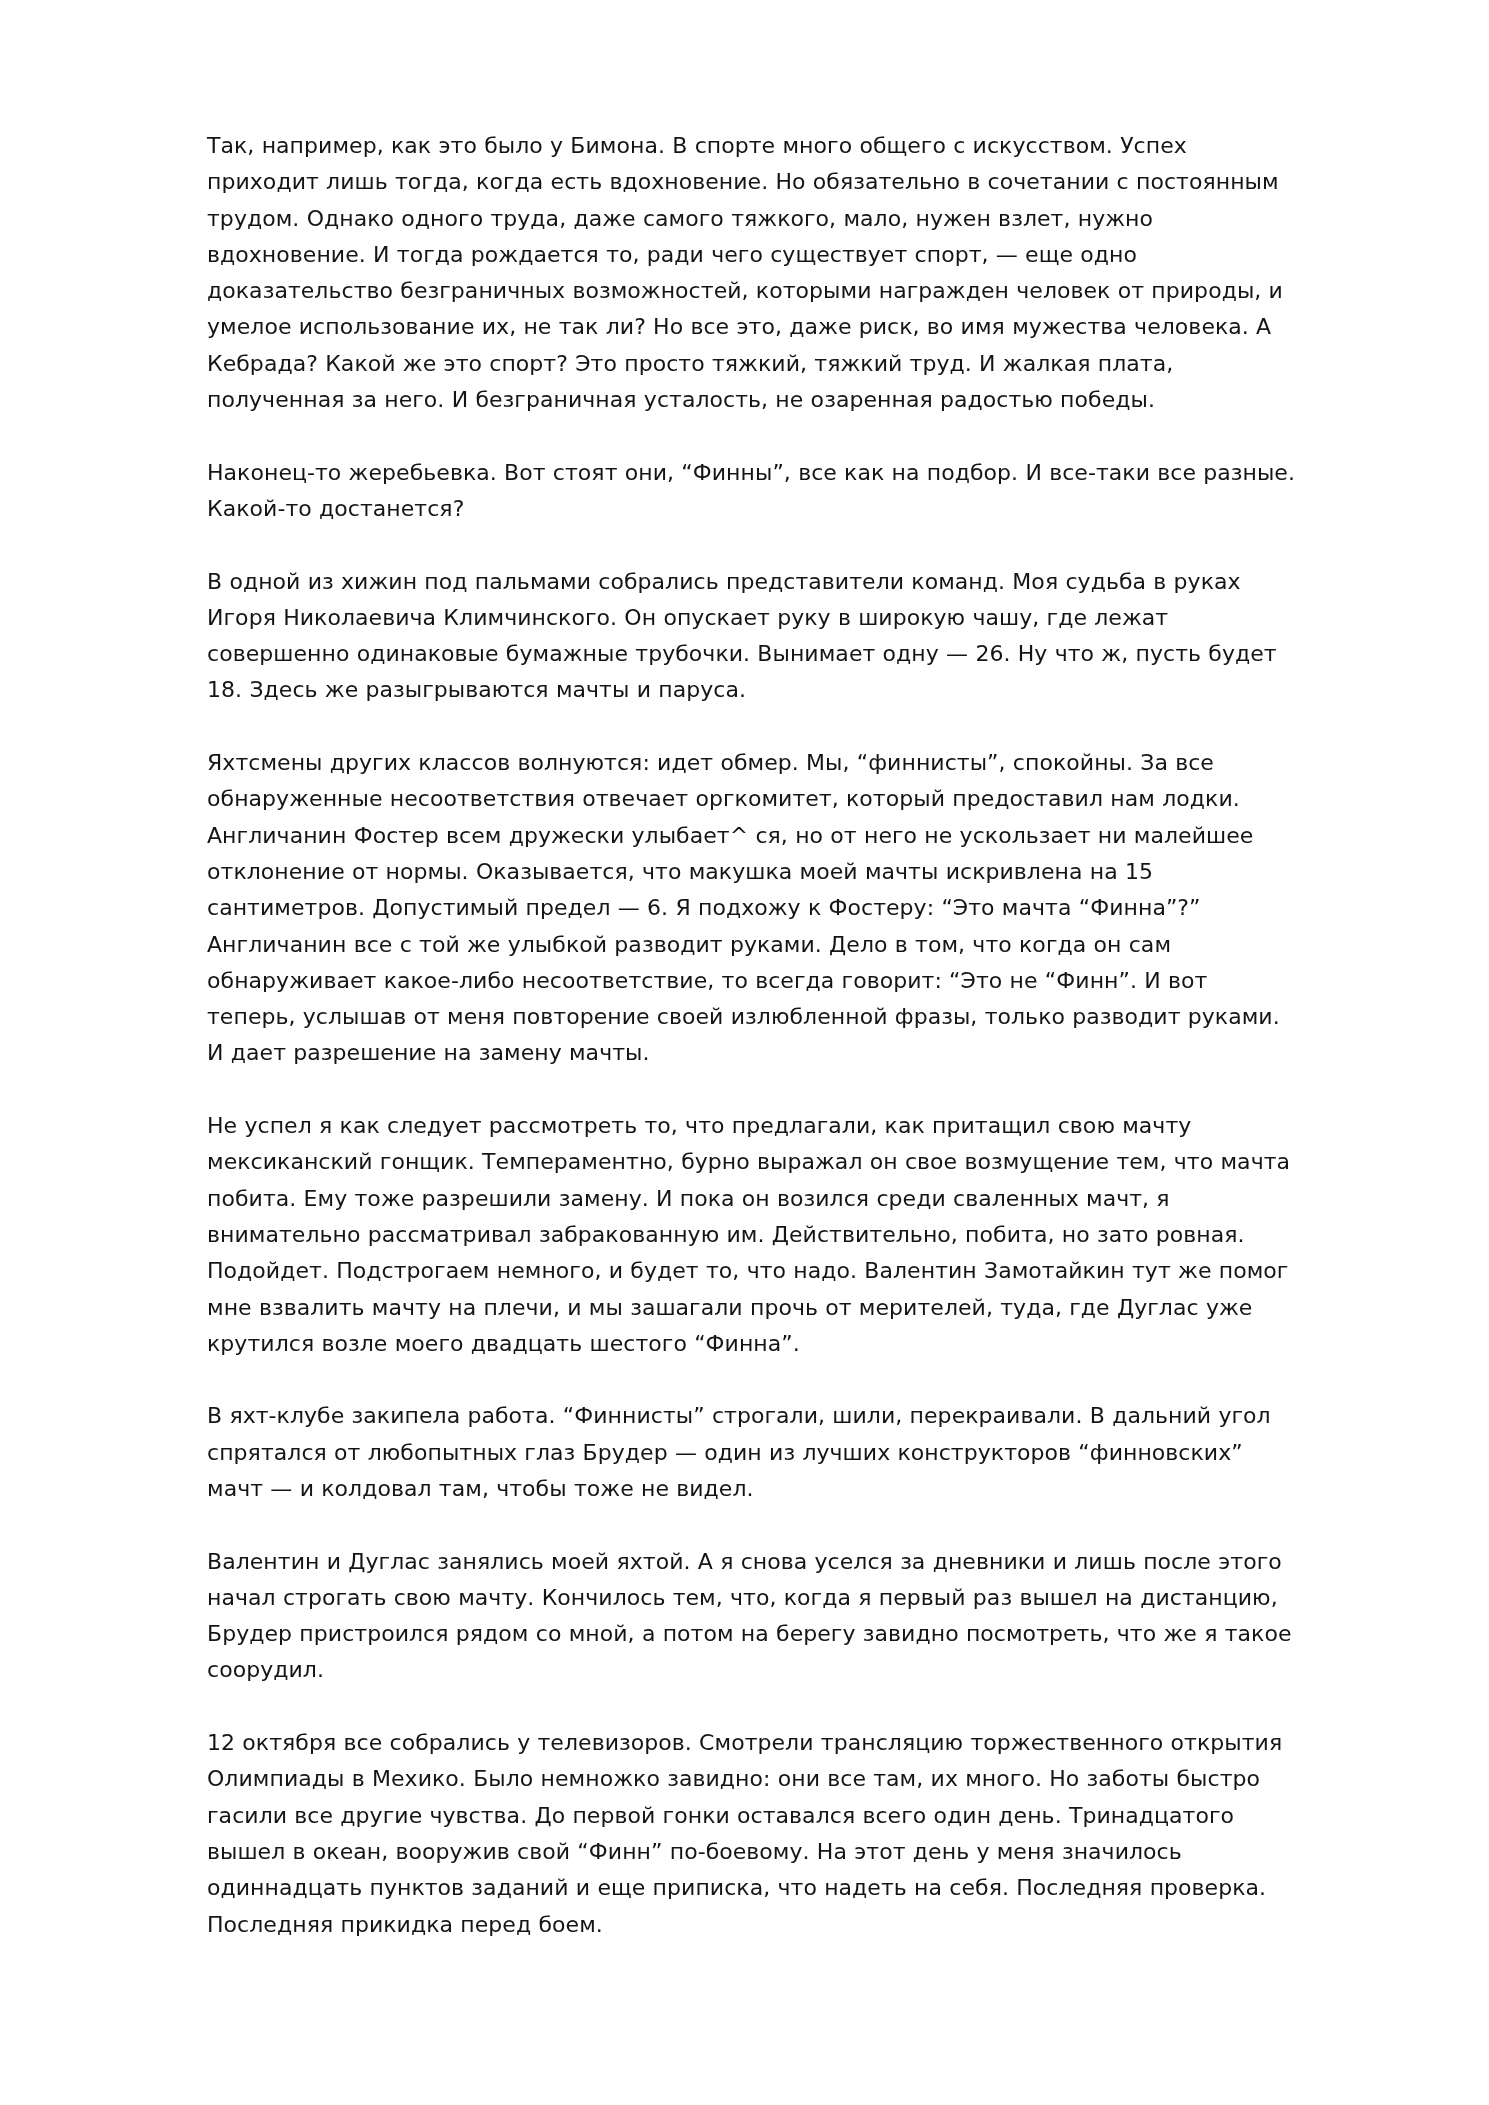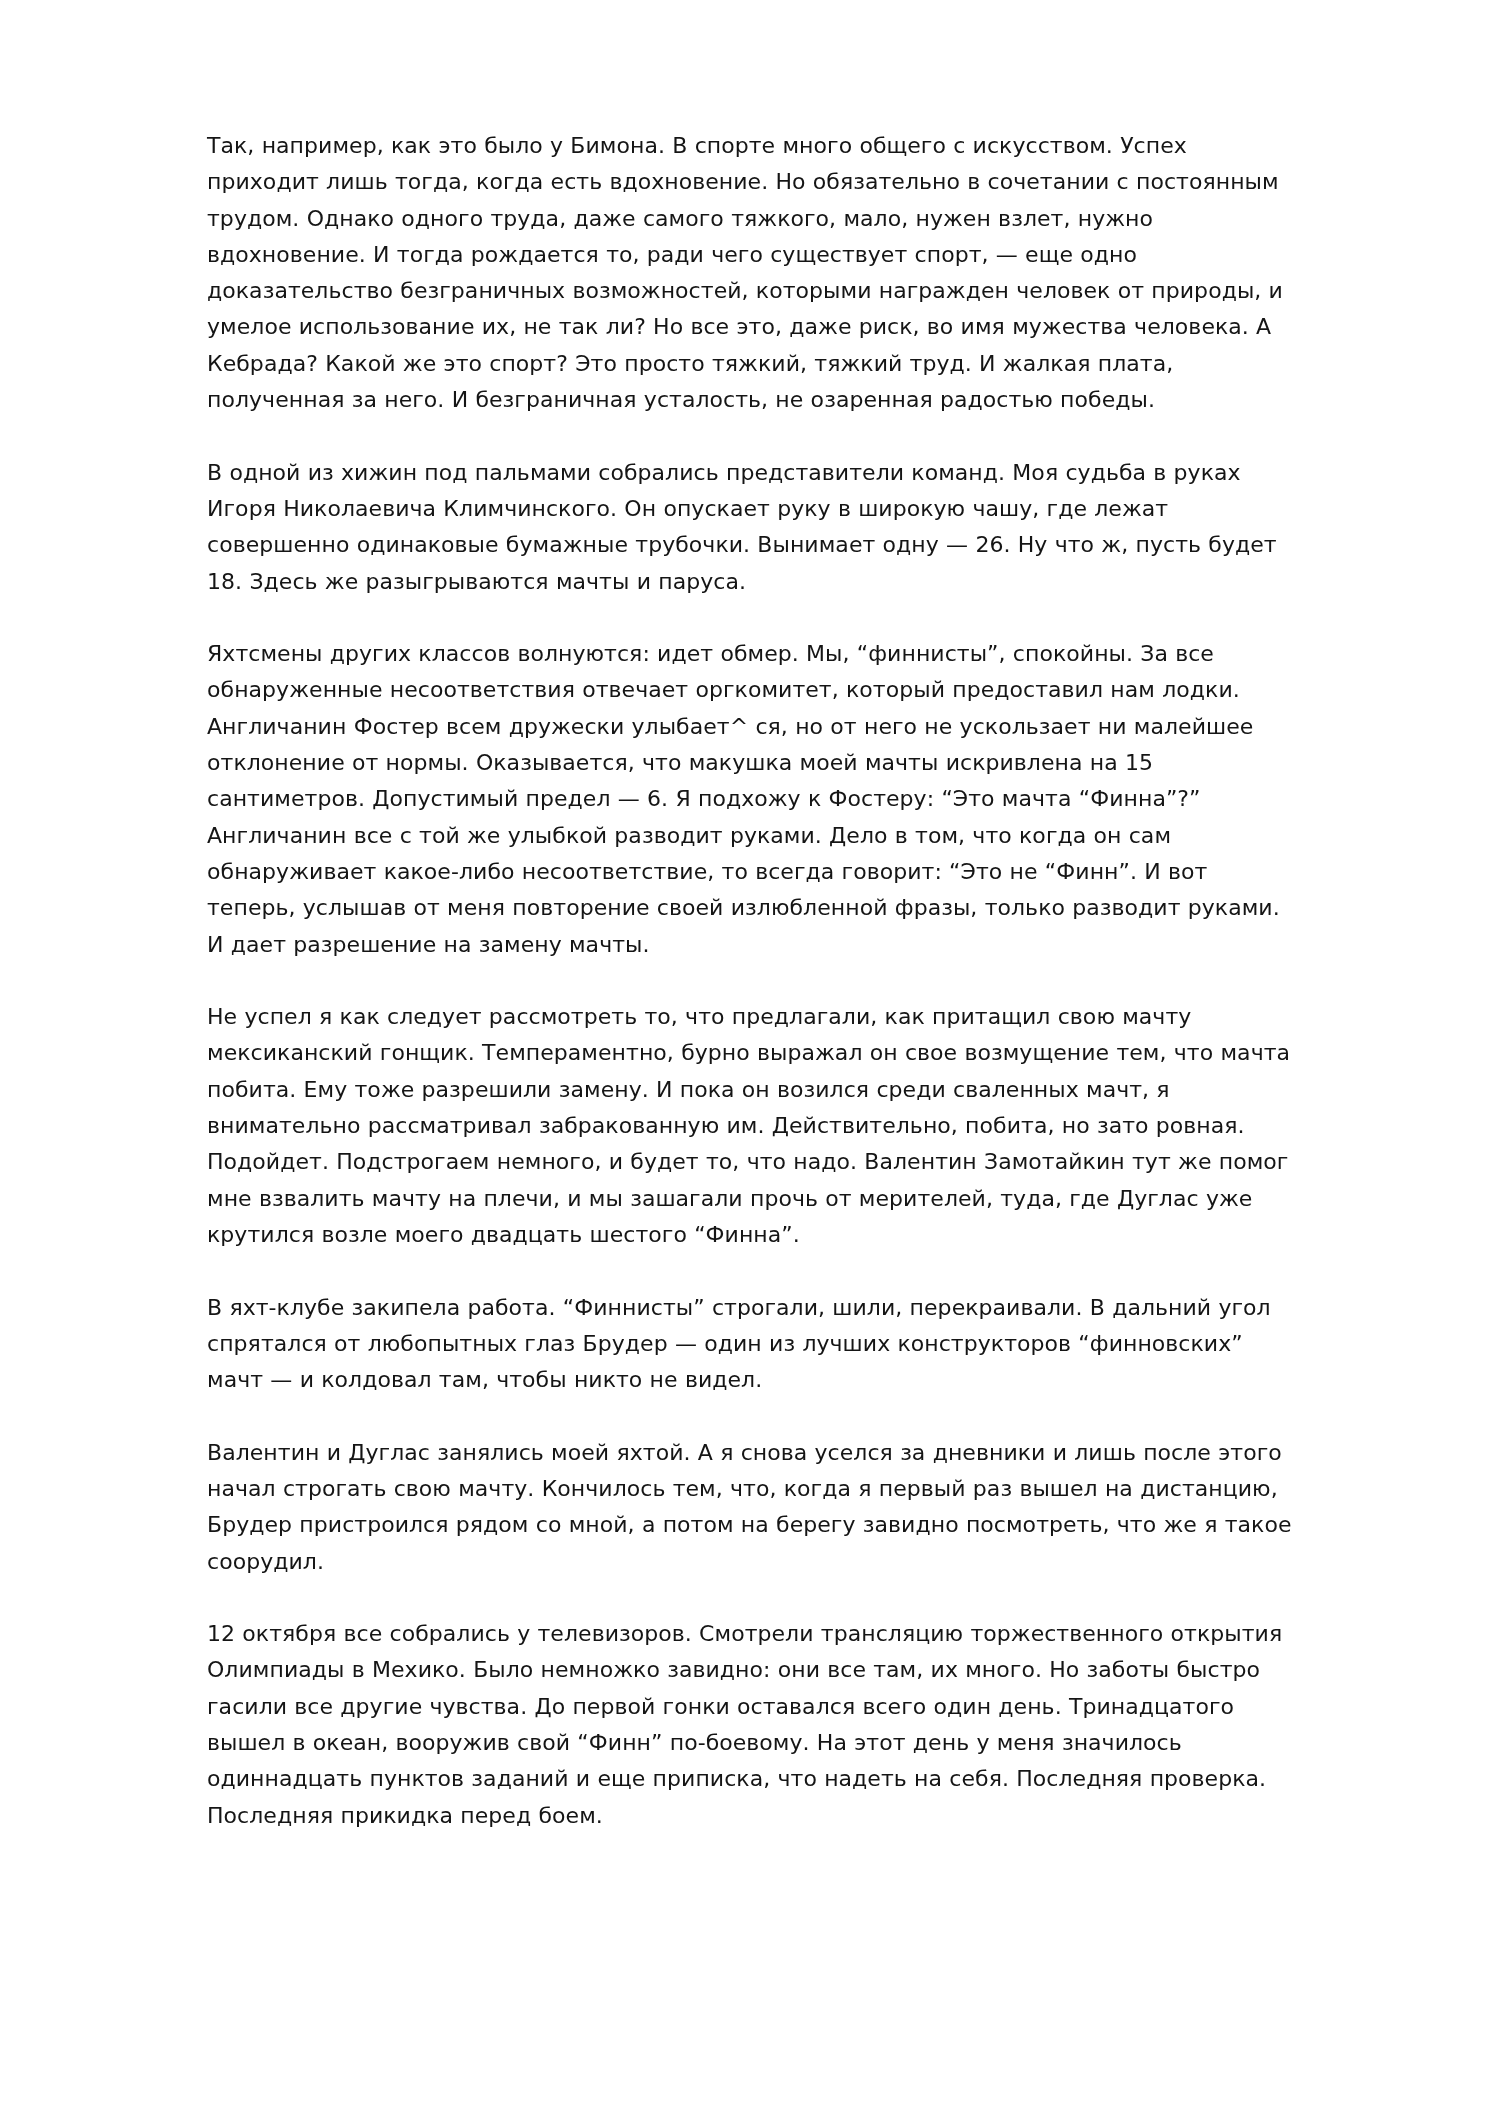--- a/index.html
+++ b/index.html
@@ -42,21 +42,22 @@
   .para:last-child {
     margin-bottom: 0;
   }
 </style>
 </head>
 <body>
 
 <div class="page">
   <div class="text-column">
     <p class="para">Так, например, как это было у Бимона. В спорте много общего с искусством. Успех приходит лишь тогда, когда есть вдохновение. Но обязательно в сочетании с постоянным трудом. Однако одного труда, даже самого тяжкого, мало, нужен взлет, нужно вдохновение. И тогда рождается то, ради чего существует спорт, — еще одно доказательство безграничных возможностей, которыми награжден человек от природы, и умелое использование их, не так ли? Но все это, даже риск, во имя мужества человека. А Кебрада? Какой же это спорт? Это просто тяжкий, тяжкий труд. И жалкая плата, полученная за него. И безграничная усталость, не озаренная радостью победы.</p>
+    <p class="para">Наконец-то жеребьевка. Вот стоят они, “Финны”, все как на подбор. И все-таки все разные. Какой-то достанется?</p>
     <p class="para">В одной из хижин под пальмами собрались представители команд. Моя судьба в руках Игоря Николаевича Климчинского. Он опускает руку в широкую чашу, где лежат совершенно одинаковые бумажные трубочки. Вынимает одну — 26. Ну что ж, пусть будет 18. Здесь же разыгрываются мачты и паруса.</p>
     <p class="para">Яхтсмены других классов волнуются: идет обмер. Мы, “финнисты”, спокойны. За все обнаруженные несоответствия отвечает оргкомитет, который предоставил нам лодки. Англичанин Фостер всем дружески улыбает^ ся, но от него не ускользает ни малейшее отклонение от нормы. Оказывается, что макушка моей мачты искривлена на 15 сантиметров. Допустимый предел — 6. Я подхожу к Фостеру: “Это мачта “Финна”?” Англичанин все с той же улыбкой разводит руками. Дело в том, что когда он сам обнаруживает какое-либо несоответствие, то всегда говорит: “Это не “Финн”. И вот теперь, услышав от меня повторение своей излюбленной фразы, только разводит руками. И дает разрешение на замену мачты.</p>
     <p class="para">Не успел я как следует рассмотреть то, что предлагали, как притащил свою мачту мексиканский гонщик. Темпераментно, бурно выражал он свое возмущение тем, что мачта побита. Ему тоже разрешили замену. И пока он возился среди сваленных мачт, я внимательно рассматривал забракованную им. Действительно, побита, но зато ровная. Подойдет. Подстрогаем немного, и будет то, что надо. Валентин Замотайкин тут же помог мне взвалить мачту на плечи, и мы зашагали прочь от мерителей, туда, где Дуглас уже крутился возле моего двадцать шестого “Финна”.</p>
-    <p class="para">В яхт-клубе закипела работа. “Финнисты” строгали, шили, перекраивали. В дальний угол спрятался от любопытных глаз Брудер — один из лучших конструкторов “финновских” мачт — и колдовал там, чтобы никто не видел.</p>
+    <p class="para">В яхт-клубе закипела работа. “Финнисты” строгали, шили, перекраивали. В дальний угол спрятался от любопытных глаз Брудер — один из лучших конструкторов “финновских” мачт — и колдовал там, чтобы тоже не видел.</p>
     <p class="para">Валентин и Дуглас занялись моей яхтой. А я снова уселся за дневники и лишь после этого начал строгать свою мачту. Кончилось тем, что, когда я первый раз вышел на дистанцию, Брудер пристроился рядом со мной, а потом на берегу завидно посмотреть, что же я такое соорудил.</p>
     <p class="para">12 октября все собрались у телевизоров. Смотрели трансляцию торжественного открытия Олимпиады в Мехико. Было немножко завидно: они все там, их много. Но заботы быстро гасили все другие чувства. До первой гонки оставался всего один день. Тринадцатого вышел в океан, вооружив свой “Финн” по-боевому. На этот день у меня значилось одиннадцать пунктов заданий и еще приписка, что надеть на себя. Последняя проверка. Последняя прикидка перед боем.</p>
 
   </div>
 </div>
 
 </body></html>

